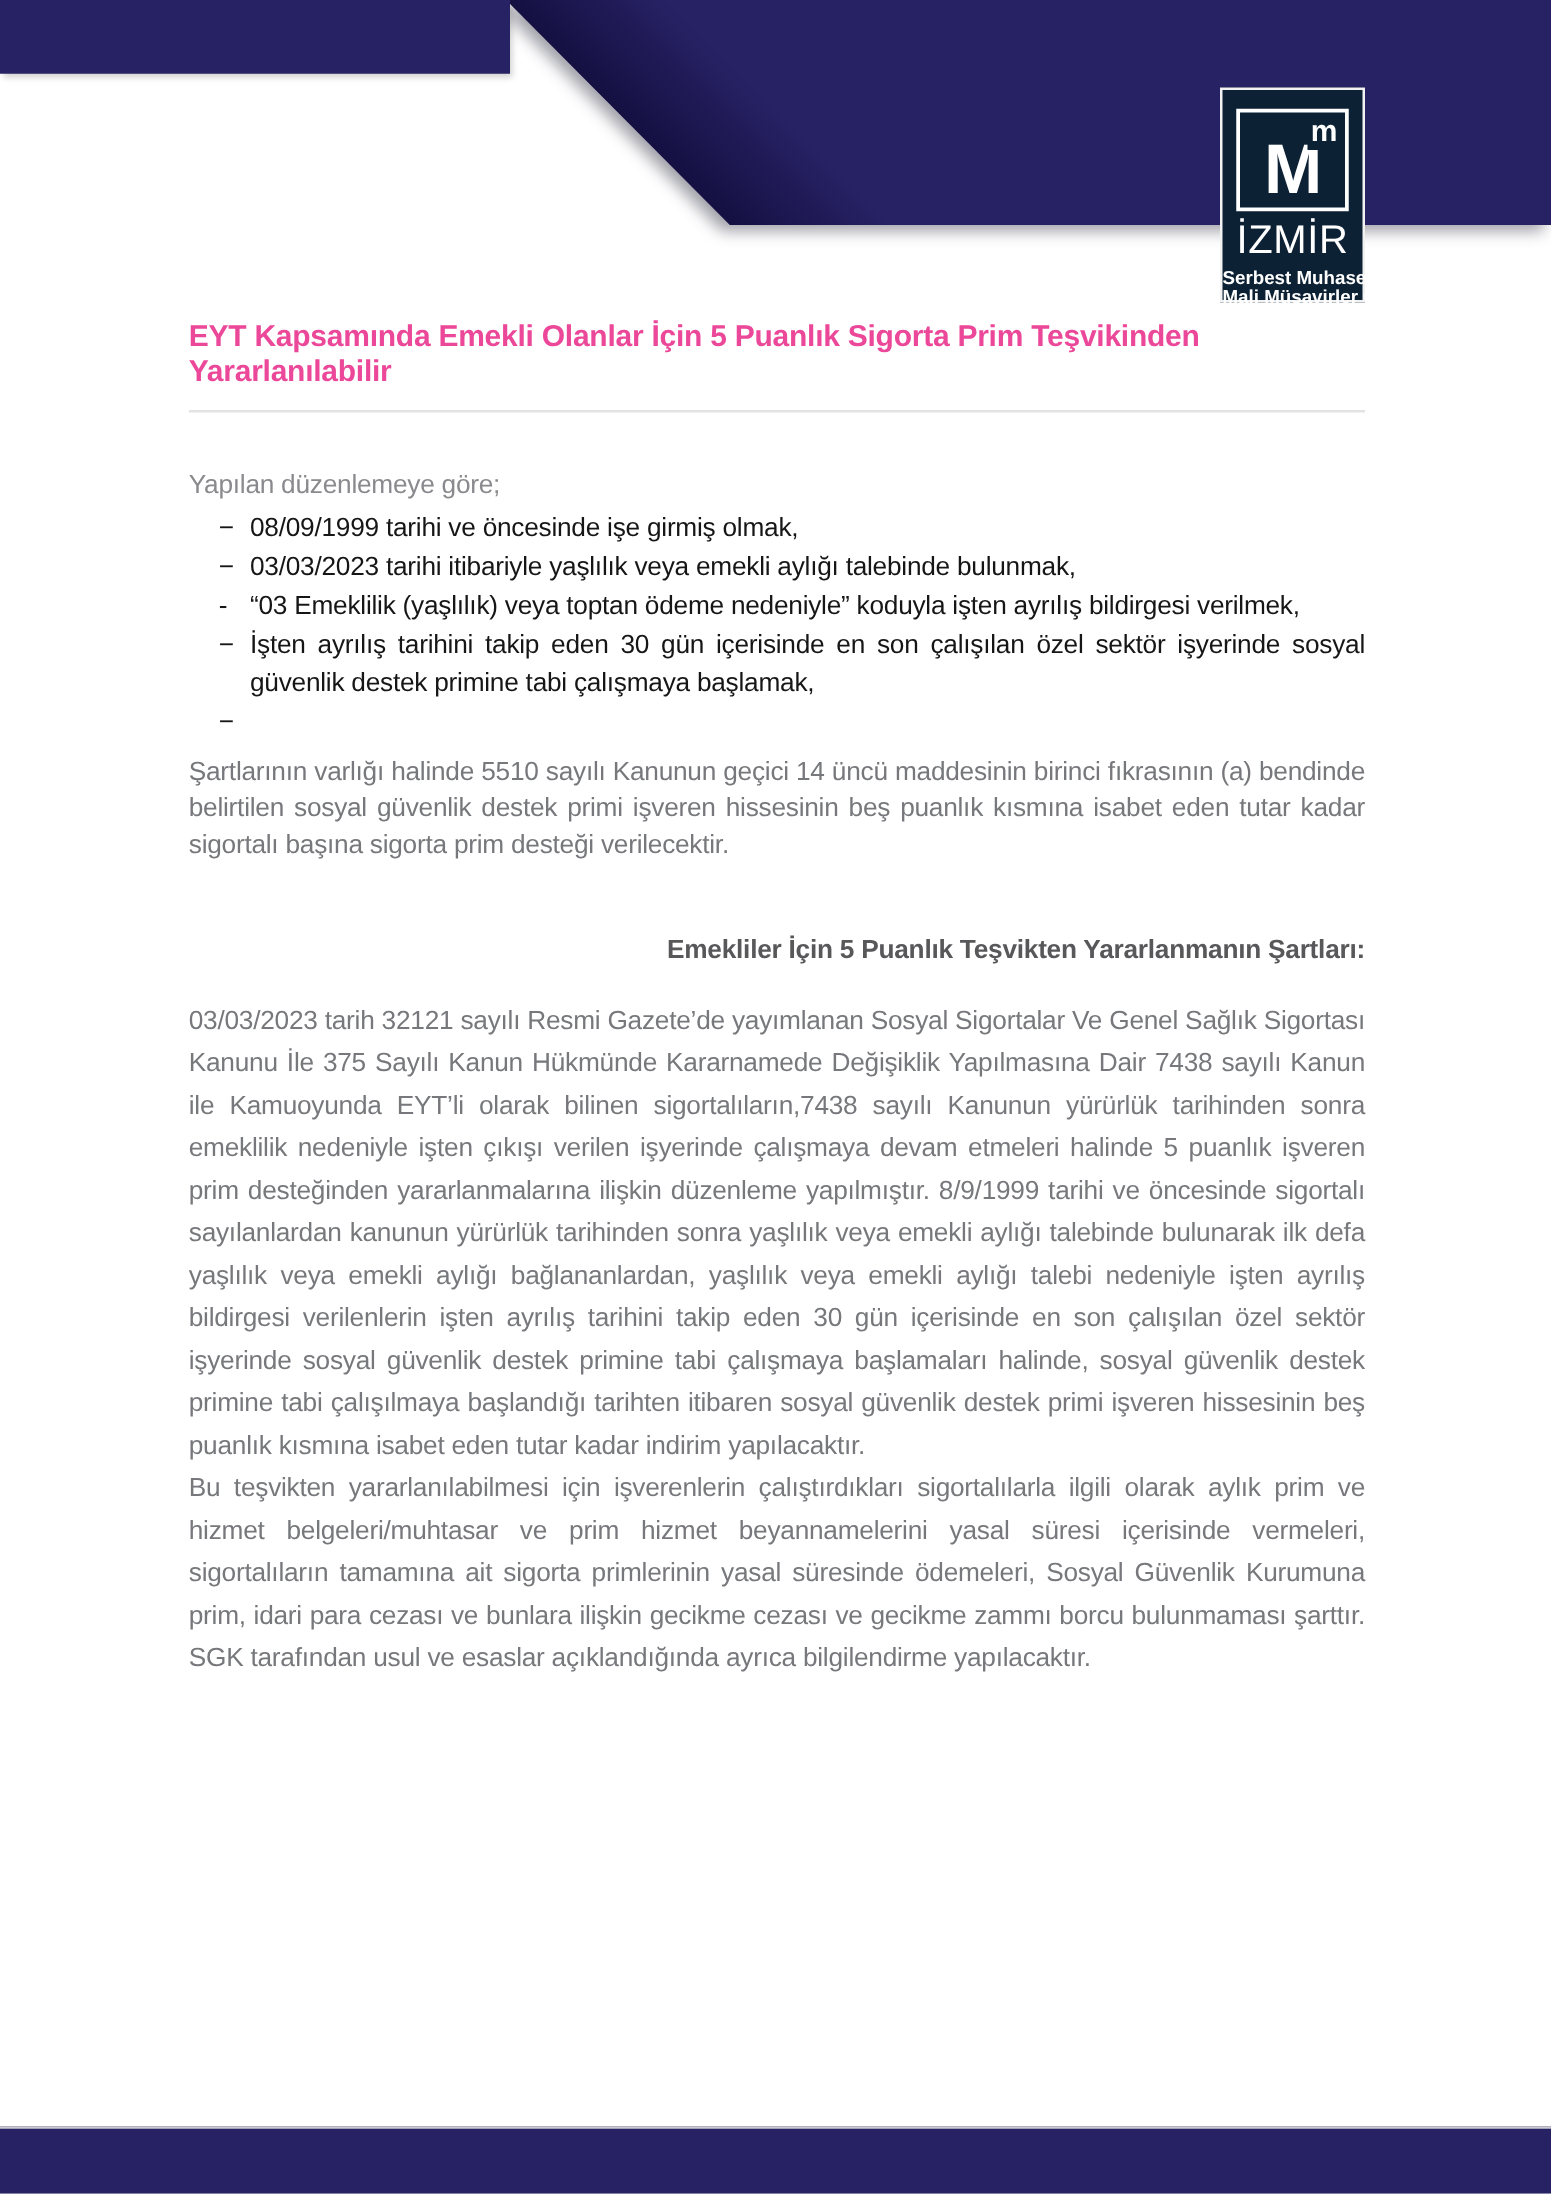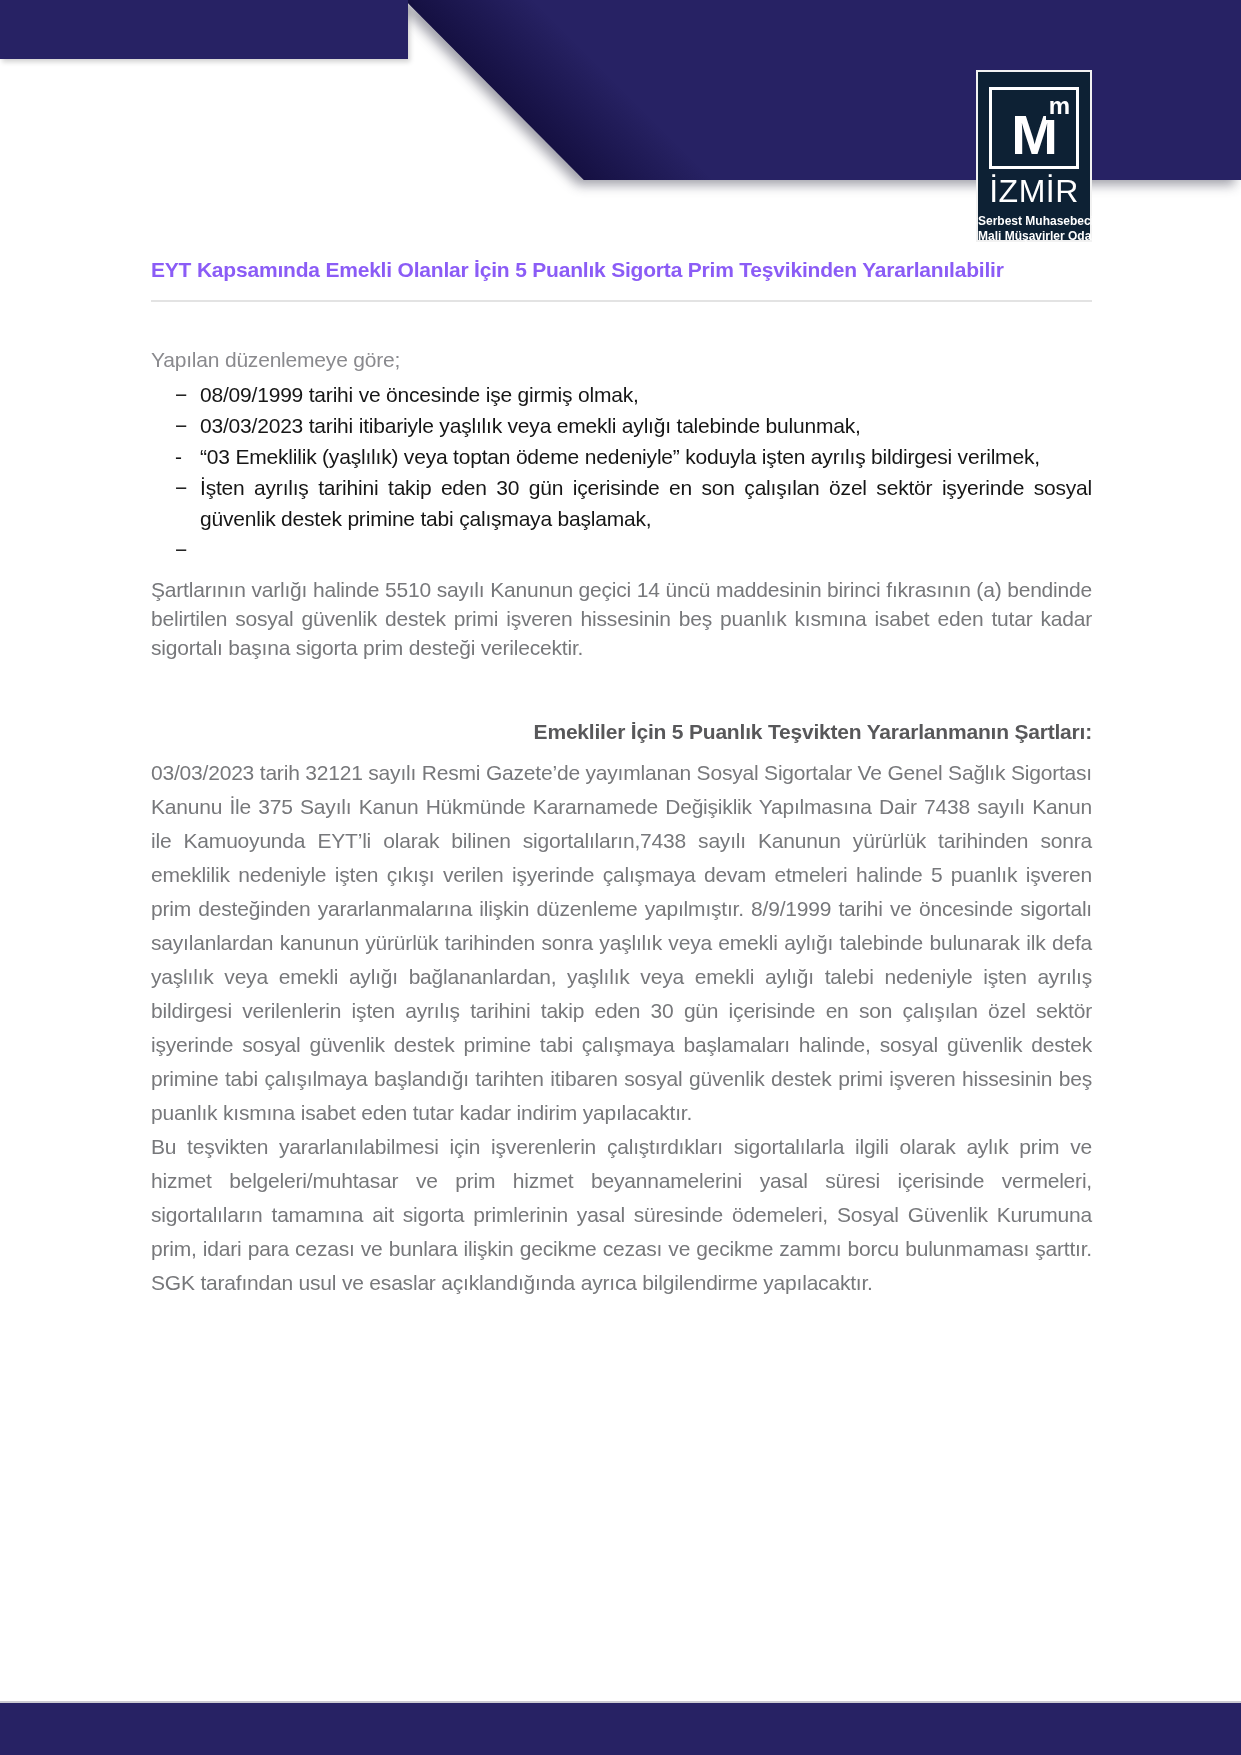--- a/index.html
+++ b/index.html
@@ -76,37 +76,37 @@
     left: 0; right: 0; top: 101px;
     text-align: center;
     font-size: 32px;
     font-weight: normal;
     letter-spacing: 0.5px;
   }
   .logo-sub1, .logo-sub2 {
     position: absolute;
     left: 0; right: 0;
     text-align: center;
-    font-size: 12px;
+    font-size: 15px;
     font-weight: bold;
     white-space: nowrap;
   }
   .logo-sub1 { top: 142px; }
   .logo-sub2 { top: 157px; }
 
   
   .content {
     position: absolute;
     left: 151px; top: 256px;
     width: 941px;
     letter-spacing: -0.2px;
   }
   .doc-title {
-    color: #8b5cf6;
-    font-size: 21px;
+    color: #ec4899;
+    font-size: 24px;
     font-weight: bold;
     line-height: 28px;
   }
   .divider {
     border: none;
     border-top: 2px solid #e3e3e3;
     margin: 16px 0 26px 0;
   }
   .intro {
     color: #8a8a8e;
@@ -131,21 +131,21 @@
     flex: 1;
     text-align: justify;
   }
   .para {
     color: #77787b;
     font-size: 21px;
     text-align: justify;
   }
   .para-tight { line-height: 29px; margin-top: 10px; }
   .para-loose { line-height: 34px; }
-  .p2 { margin-top: 10px; }
+  .p2 { margin-top: 26px; }
   .p3 { margin-top: 18px; }
   .p4 { }
   .heading2 {
     color: #58585a;
     font-size: 21px;
     font-weight: bold;
     line-height: 28px;
     margin-top: 56px;
     text-align: right;
   }

